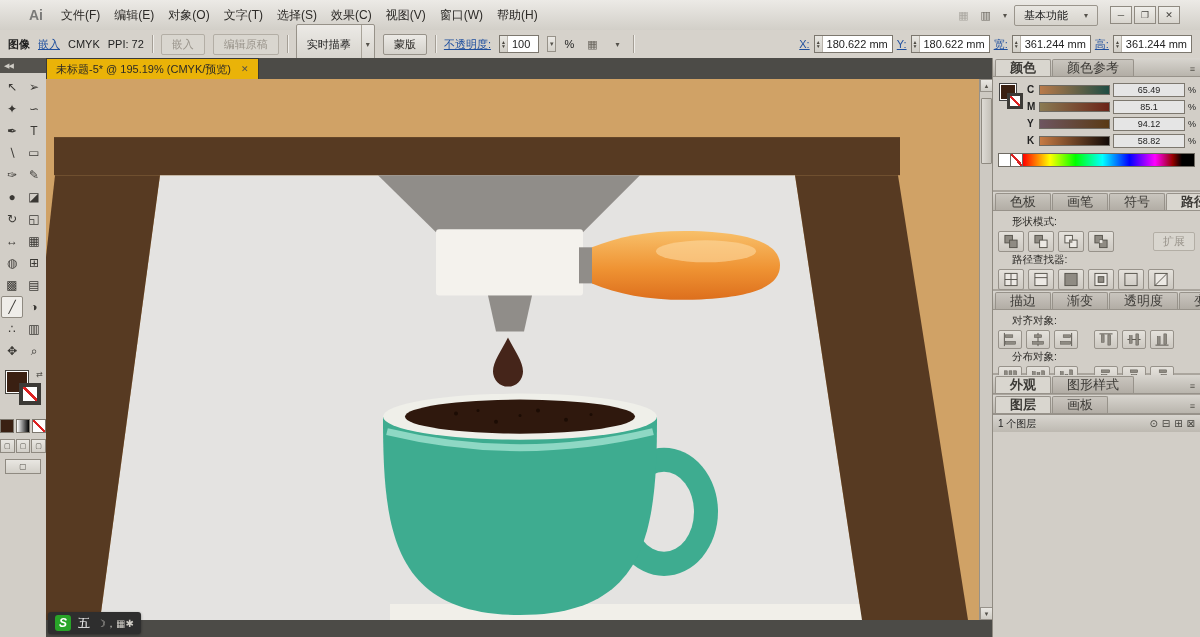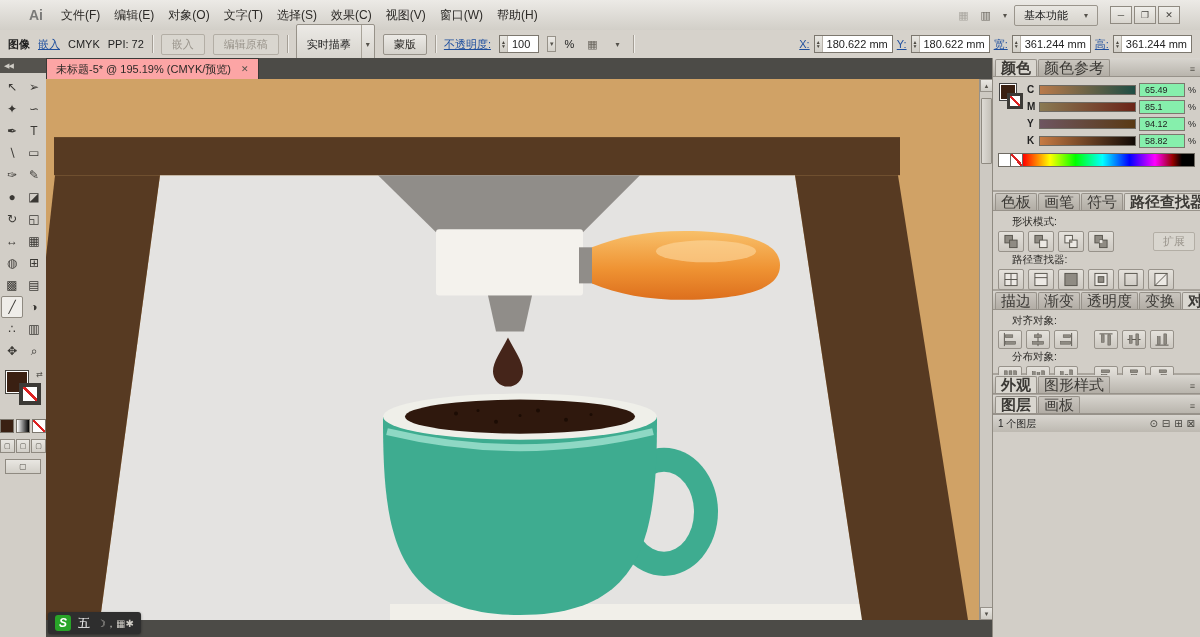--- a/index.html
+++ b/index.html
@@ -46,40 +46,40 @@
 #colorbtns{display:flex;justify-content:center;gap:2px;margin-top:5px}
 .mini{width:12px;height:12px;border:1px solid #7c776e;position:relative;overflow:hidden}
 #mini-grad{background:linear-gradient(90deg,#fff,#000)}
 #mini-none{background:#fff}
 #drawmodes{display:flex;justify-content:center;gap:1px;margin-top:6px}
 .dmode{width:13px;height:12px;border:1px solid #8f8a81;background:linear-gradient(#e9e7e2,#d2cfc8);font-size:7px;display:flex;align-items:center;justify-content:center;color:#55524b}
 #screenmode{margin:6px auto 0;width:34px;height:13px;border:1px solid #8f8a81;background:linear-gradient(#e9e7e2,#d2cfc8);display:flex;align-items:center;justify-content:center;font-size:8px;color:#55524b}
 
 #docarea{position:absolute;left:46px;top:58px;right:207px;bottom:0;background:#4c4b47}
 #tabbar{height:21px;display:flex;align-items:flex-end;background:#4c4b47}
-.doctab{background:#fca5a5;height:20px;display:flex;align-items:center;padding:0 9px;font-size:11px;gap:10px;border:1px solid #3a3936;border-bottom:none;color:#2c2a27}
+.doctab{background:#eab308;height:20px;display:flex;align-items:center;padding:0 9px;font-size:11px;gap:10px;border:1px solid #3a3936;border-bottom:none;color:#2c2a27}
 .tabclose{font-size:9px;color:#55524b}
 #canvas{position:absolute;left:0;top:21px;right:13px;bottom:17px;overflow:hidden}
 #canvas svg{width:100%;height:100%;display:block}
 #vscroll{position:absolute;right:0;top:21px;width:13px;bottom:17px;background:#cdc9c2;border-left:1px solid #97928a;display:flex;flex-direction:column}
 .scrbtn{width:13px;height:13px;font-size:6px;color:#55524b;display:flex;align-items:center;justify-content:center;background:linear-gradient(#e9e7e2,#cfccc5);border:1px solid #97928a;box-sizing:border-box}
 .vtrack{flex:1;position:relative}
 .vthumb{position:absolute;left:1px;right:1px;top:6px;height:64px;background:linear-gradient(90deg,#dedbd5,#c4c0b8);border:1px solid #8f8a81;border-radius:1px}
 #docstatus{position:absolute;left:0;right:0;bottom:0;height:17px;background:#d2cec7;border-top:1px solid #97928a;display:flex;align-items:center;font-size:10px}
 .ssp{width:150px}
 #statusfield{width:92px;height:13px;background:#dcd9d2;border:1px solid #a29d94;display:flex;align-items:center;justify-content:center;font-size:10px;margin:0 2px}
 .sbtn{width:12px;text-align:center;font-size:7px;color:#55524b}
 #hscroll{flex:1;height:13px;margin:0 2px;background:#cdc9c2;border:1px solid #a29d94;display:flex;align-items:center}
 .htrack{flex:1;height:100%;position:relative}
 .hthumb{position:absolute;top:1px;bottom:1px;left:30%;width:34%;background:linear-gradient(#dedbd5,#c4c0b8);border:1px solid #8f8a81}
 
 #panels{position:absolute;right:0;top:58px;width:207px;bottom:0;background:#aaa59d;border-left:1px solid #8f8a81;display:flex;flex-direction:column}
 .pgroup{background:#d2cec7;margin-bottom:2px}
 .pheader{height:18px;background:linear-gradient(#d8d5cf,#b9b5ad);border-bottom:1px solid #97928a;display:flex;align-items:flex-end;padding:0 2px;gap:1px}
-.ptab{padding:2px 5px;background:linear-gradient(#c9c5be,#b2ada5);border:1px solid #97928a;border-bottom:none;font-size:15px;color:#3c3a36;border-radius:2px 2px 0 0;line-height:12px;white-space:nowrap}
+.ptab{padding:2px 14px;background:linear-gradient(#c9c5be,#b2ada5);border:1px solid #97928a;border-bottom:none;font-size:13px;color:#3c3a36;border-radius:2px 2px 0 0;line-height:12px;white-space:nowrap}
 .ptab.active{background:#d9d6cf;font-weight:bold}
 .pmenu{margin-left:auto;font-size:9px;color:#55524b;padding:0 3px 2px}
 .pbody{padding:3px 5px}
 .plabel{font-size:10.5px;margin:1px 14px 2px;color:#2e2c29}
 .iconrow{display:flex;gap:4px;align-items:center}
 .picon{width:24px;height:19px;border:1px solid #97928a;background:linear-gradient(#e5e2dc,#ccc8c1);border-radius:2px;display:inline-flex;align-items:center;justify-content:center}
 #alignicons .picon,#disticons .picon{width:22px;height:17px}
 #alignicons .picon:nth-child(4),#disticons .picon:nth-child(4){margin-left:12px}
 .expand{margin-left:auto;padding:1px 9px}
 #pg-color{height:132px}
@@ -88,21 +88,21 @@
 #cfill{position:absolute;left:2px;top:2px;width:16px;height:16px;border:1px solid #444;box-shadow:inset 0 0 0 1px #fff}
 #cstroke{position:absolute;left:10px;top:12px;width:16px;height:16px;background:#fff;border:3px solid #3c3a36;box-sizing:border-box;overflow:hidden}
 #color-sliders{flex:1}
 .chrow{display:flex;align-items:center;gap:3px;height:17px}
 .chlabel{width:9px;font-size:10px;font-weight:bold}
 .chtrack{flex:1;height:8px;border:1px solid #6e6a62}
 .track-c{background:linear-gradient(90deg,#b97a4a,#1e4d44)}
 .track-m{background:linear-gradient(90deg,#8a7a52,#6b2418)}
 .track-y{background:linear-gradient(90deg,#6e5560,#5a3a14)}
 .track-k{background:linear-gradient(90deg,#c77b44,#120a06)}
-.chval{width:34px;height:12px;background:#86efac;border:1px solid #7c776e;font-size:9px;text-align:left;padding:0 5px;line-height:12px}
+.chval{width:34px;height:12px;background:#e5e5e5;border:1px solid #7c776e;font-size:9px;text-align:center;padding:0 18px;line-height:12px}
 .chunit{font-size:9px}
 #spectrum{display:flex;height:12px;margin:4px 5px 5px;border:1px solid #6e6a62}
 .spec-white{width:11px;background:#fff;border-right:1px solid #6e6a62}
 .spec-none{width:11px;background:#fff;border-right:1px solid #6e6a62;position:relative;overflow:hidden}
 .spec-ramp{flex:1;background:linear-gradient(90deg,#f00,#ff0 17%,#0f0 33%,#0ff 50%,#00f 67%,#f0f 83%,#900 94%,#000)}
 .spec-black{width:12px;background:#000}
 #pg-pf{height:97px}
 #pg-align{height:82px}
 #pg-appearance{height:18px}
 #pg-layers{flex:1;display:flex;flex-direction:column;margin-bottom:0}

